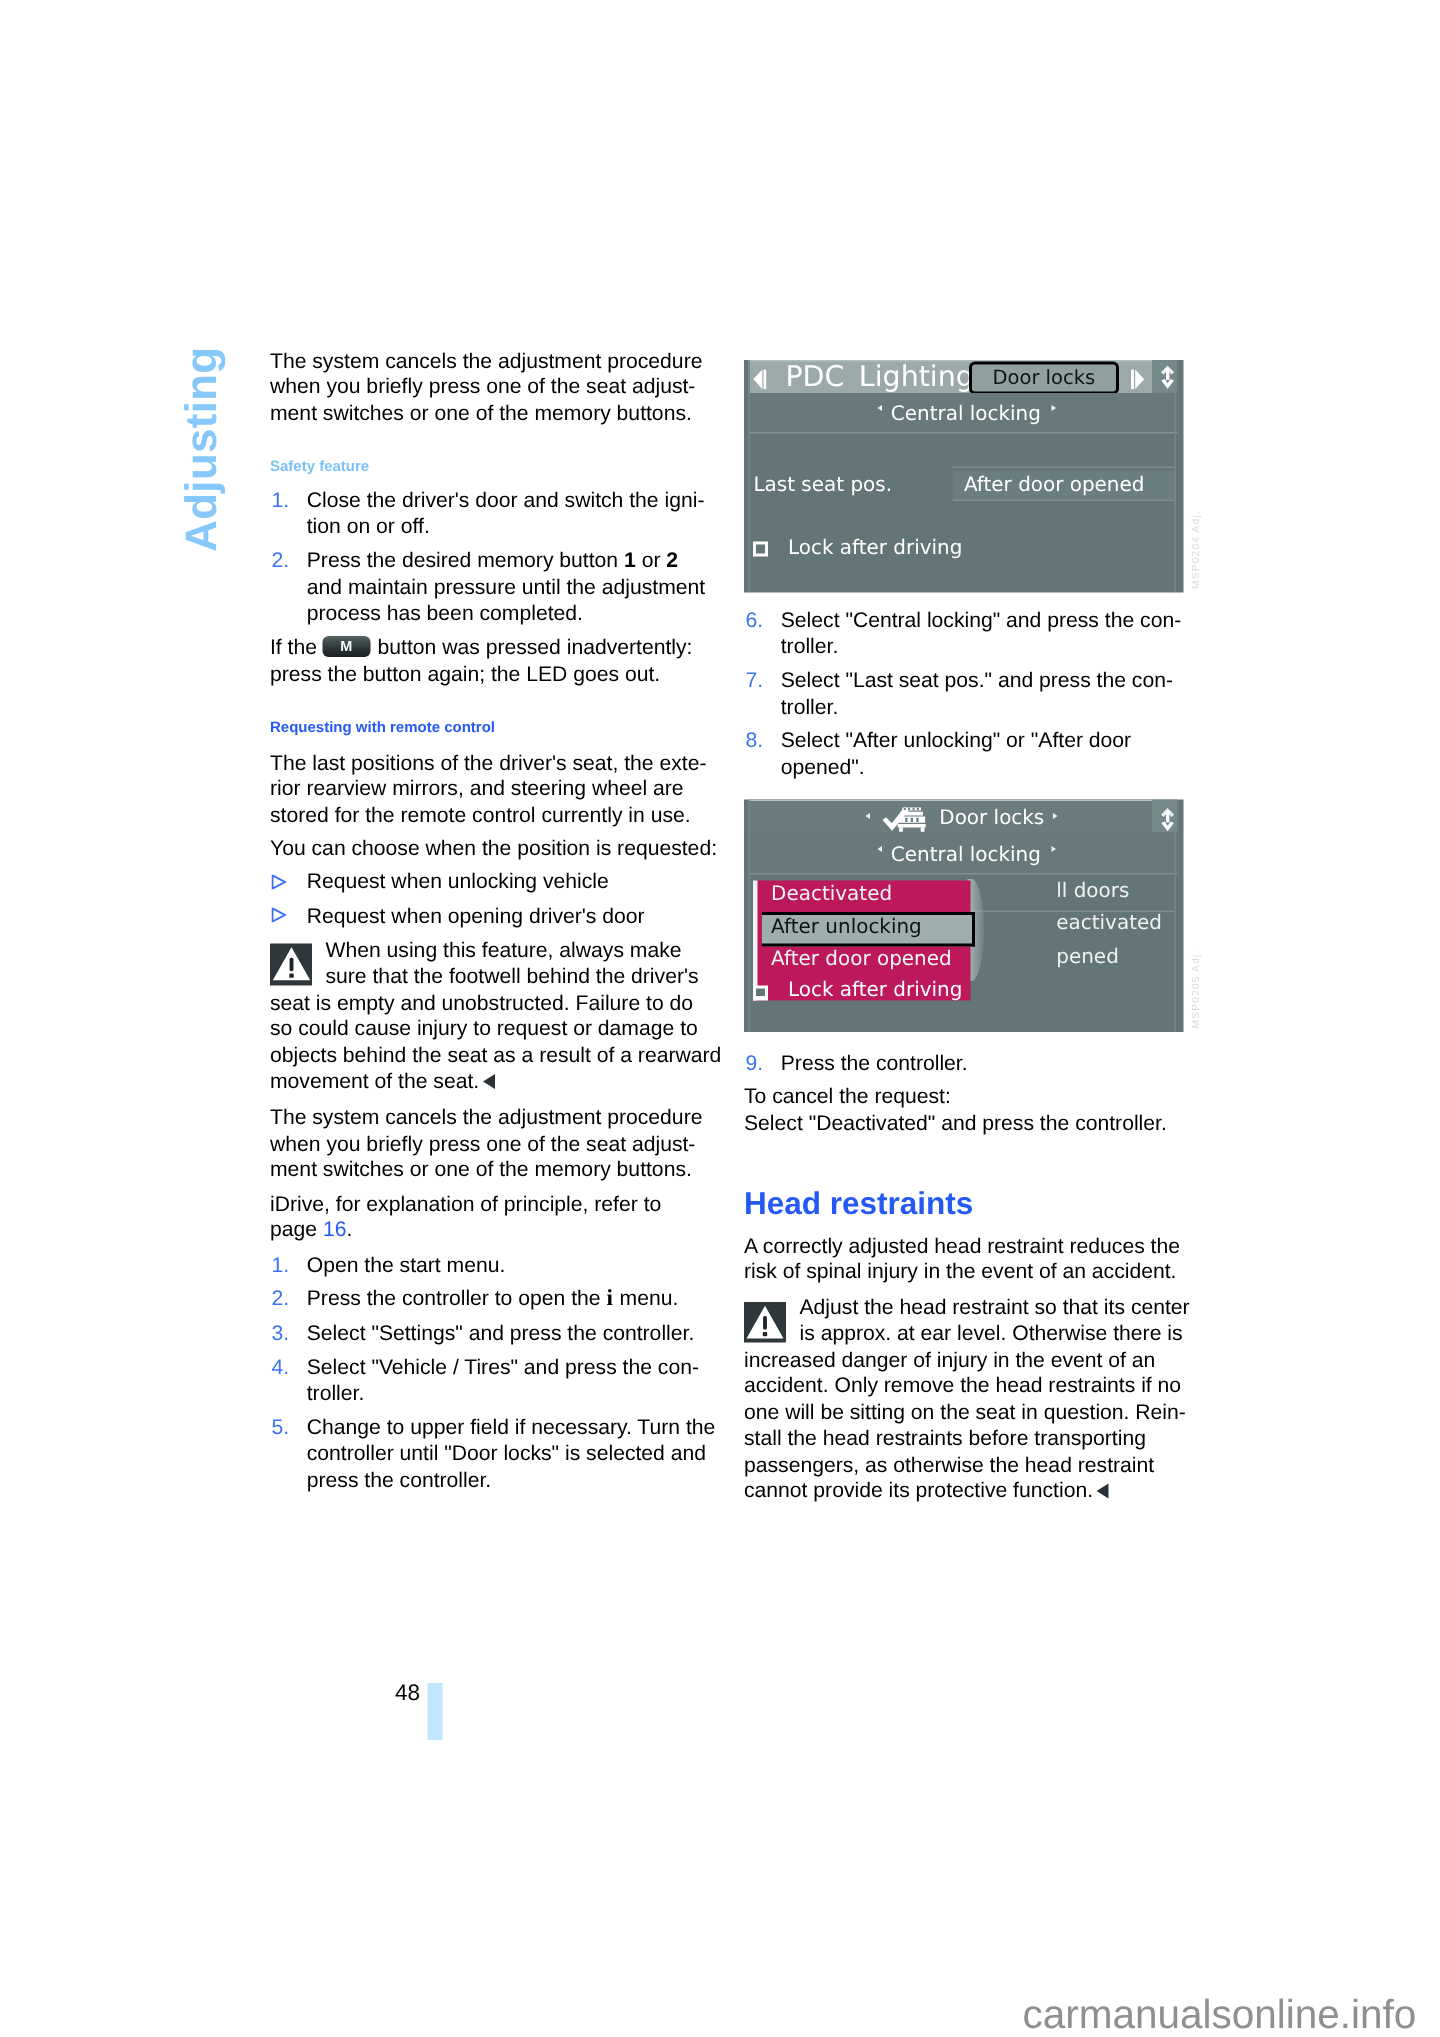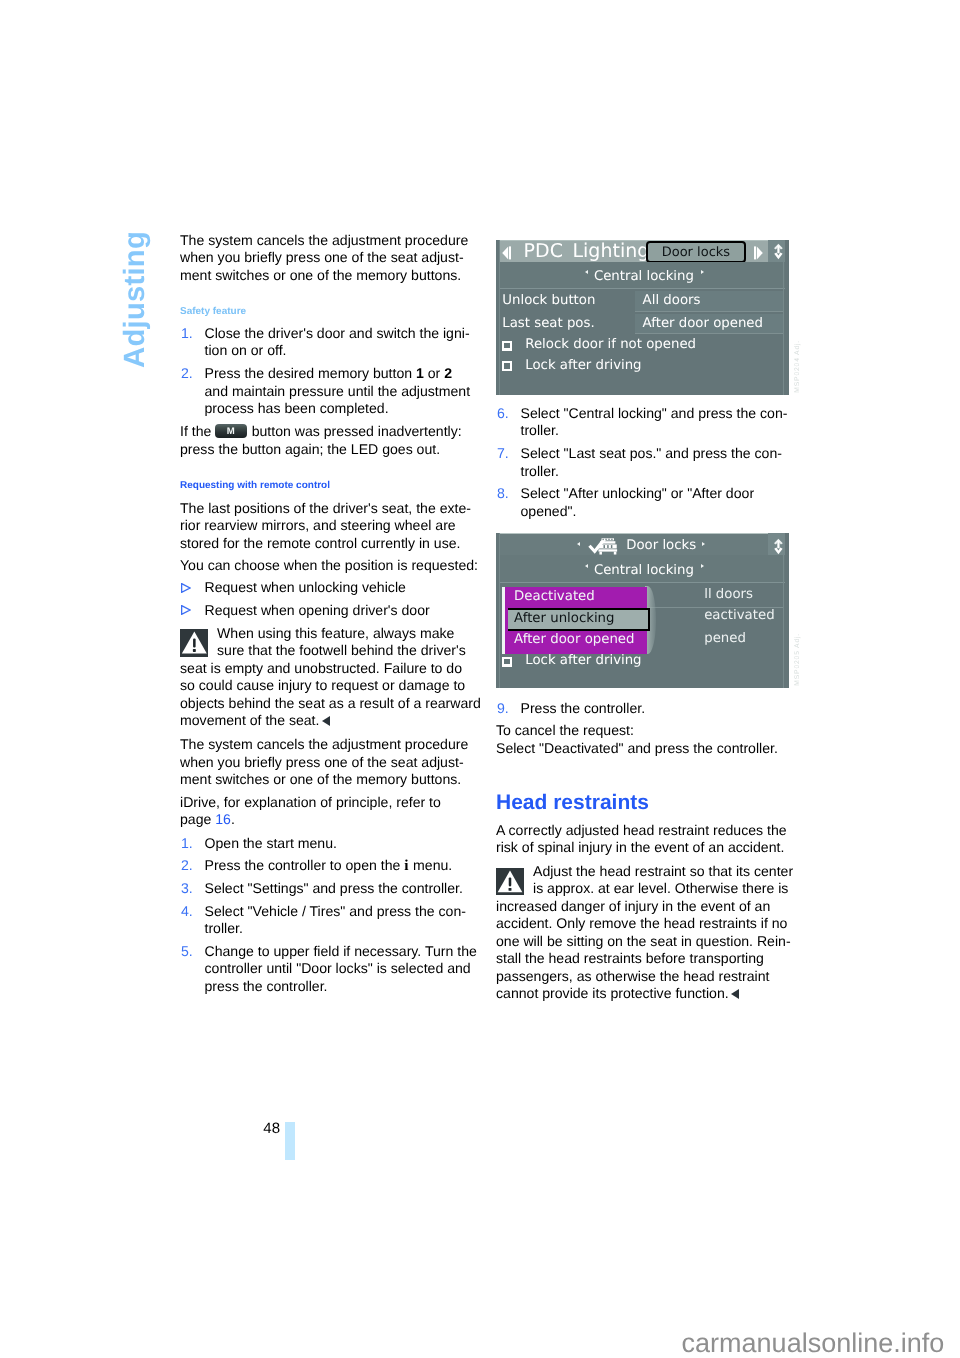--- a/index.html
+++ b/index.html
@@ -79,21 +79,21 @@
      border-top:1.5px solid #b6c4c2;box-sizing:border-box;}
   .s2-caricon{position:absolute;left:91px;top:4.2px;line-height:0;}
   .s2-title{position:absolute;left:130.2px;top:4.5px;color:#fff;font-size:13.3px;white-space:nowrap;}
   .s2-lt{position:absolute;left:80.8px;top:8.5px;width:0;height:0;
      border-top:2.6px solid transparent;border-bottom:2.6px solid transparent;
      border-right:3.2px solid #f0f4f4;}
   .s2-gt{position:absolute;left:205.8px;top:8.5px;width:0;height:0;
      border-top:2.6px solid transparent;border-bottom:2.6px solid transparent;
      border-left:3.2px solid #f0f4f4;}
   .s2-scroll{position:absolute;left:278.3px;top:3.5px;line-height:0;}
-  .s2-popup{position:absolute;left:6.1px;top:54.3px;width:144.5px;height:67px;background:#a21caf;
+  .s2-popup{position:absolute;left:6.1px;top:54.3px;width:144.5px;height:80px;background:#be185d;
      border-left:3.1px solid #f0f4f4;box-sizing:border-box;}
   .s2-popshadow{position:absolute;left:148.5px;top:52.8px;width:11px;height:68px;
      background:linear-gradient(90deg,rgba(175,190,188,0.9),rgba(130,147,149,0.35));
      border-radius:0 75% 75% 0 / 0 50% 50% 0;}
   .s2-item{position:absolute;left:3.1px;width:141.4px;height:21.5px;color:#f2f6f6;font-size:13.3px;
      padding-left:5.9px;box-sizing:border-box;white-space:nowrap;line-height:18.6px;}
   .s2-item-sel{background:#9eaeac;border:2.2px solid #000;border-left:none;
      color:#0d1315;height:23px;line-height:17px;box-sizing:border-box;}
   .s2-bgval{position:absolute;color:#eef2f2;font-size:13.3px;white-space:nowrap;margin-left:48px;}
   .sc-chklbl{position:absolute;left:29.3px;top:1.4px;color:#fff;font-size:13.3px;white-space:nowrap;}
@@ -182,36 +182,27 @@
         <path d="M4.5 0.8 L9.0 5.3 L7.1 6.8 L4.5 3.6 L1.9 6.8 L0.0 5.3 Z" fill="#eaefef"></path>
         <rect x="3.4" y="2.6" width="2.3" height="8.0" fill="#ffffff"></rect>
         <path d="M0.2 11.0 L2.5 9.9 L4.5 12.9 L6.5 9.9 L8.8 11.0 L4.5 16.6 Z" fill="#ffffff"></path>
       </svg>
     </span>
     <div class="sc-subbar">
       <span class="sc-sublt"></span>
       <span class="sc-subtxt">Central locking</span>
       <span class="sc-subgt"></span>
     </div>
-    <div class="sc-row" style="top:51.5px">
-      <span class="sc-valbg"></span>
-      <span class="sc-lbl">Unlock button</span>
-      <span class="sc-val">All doors</span>
-    </div>
     <div class="sc-rowline" style="top:71.3px"></div>
     <div class="sc-row" style="top:74px">
       <span class="sc-valbg"></span>
       <span class="sc-lbl">Last seat pos.</span>
       <span class="sc-val">After door opened</span>
     </div>
     <div class="sc-rowline" style="top:93.5px"></div>
-    <div class="sc-chk" style="top:96.5px">
-      <span class="sc-box"></span>
-      <span class="sc-chklbl">Relock door if not opened</span>
-    </div>
     <div class="sc-chk" style="top:117px">
       <span class="sc-box"></span>
       <span class="sc-chklbl">Lock after driving</span>
     </div>
     <div class="sc-vline" style="left:2.5px;height:155px"></div>
     <div class="sc-vline" style="left:287.3px;height:155px"></div>
   </div>
   <div class="figcode" style="left:794.4px;top:339.6px">MSP0204 Adj.</div>
 
   <div class="shot" id="shot2" style="left:496px;top:533px;width:293px;height:155px">

